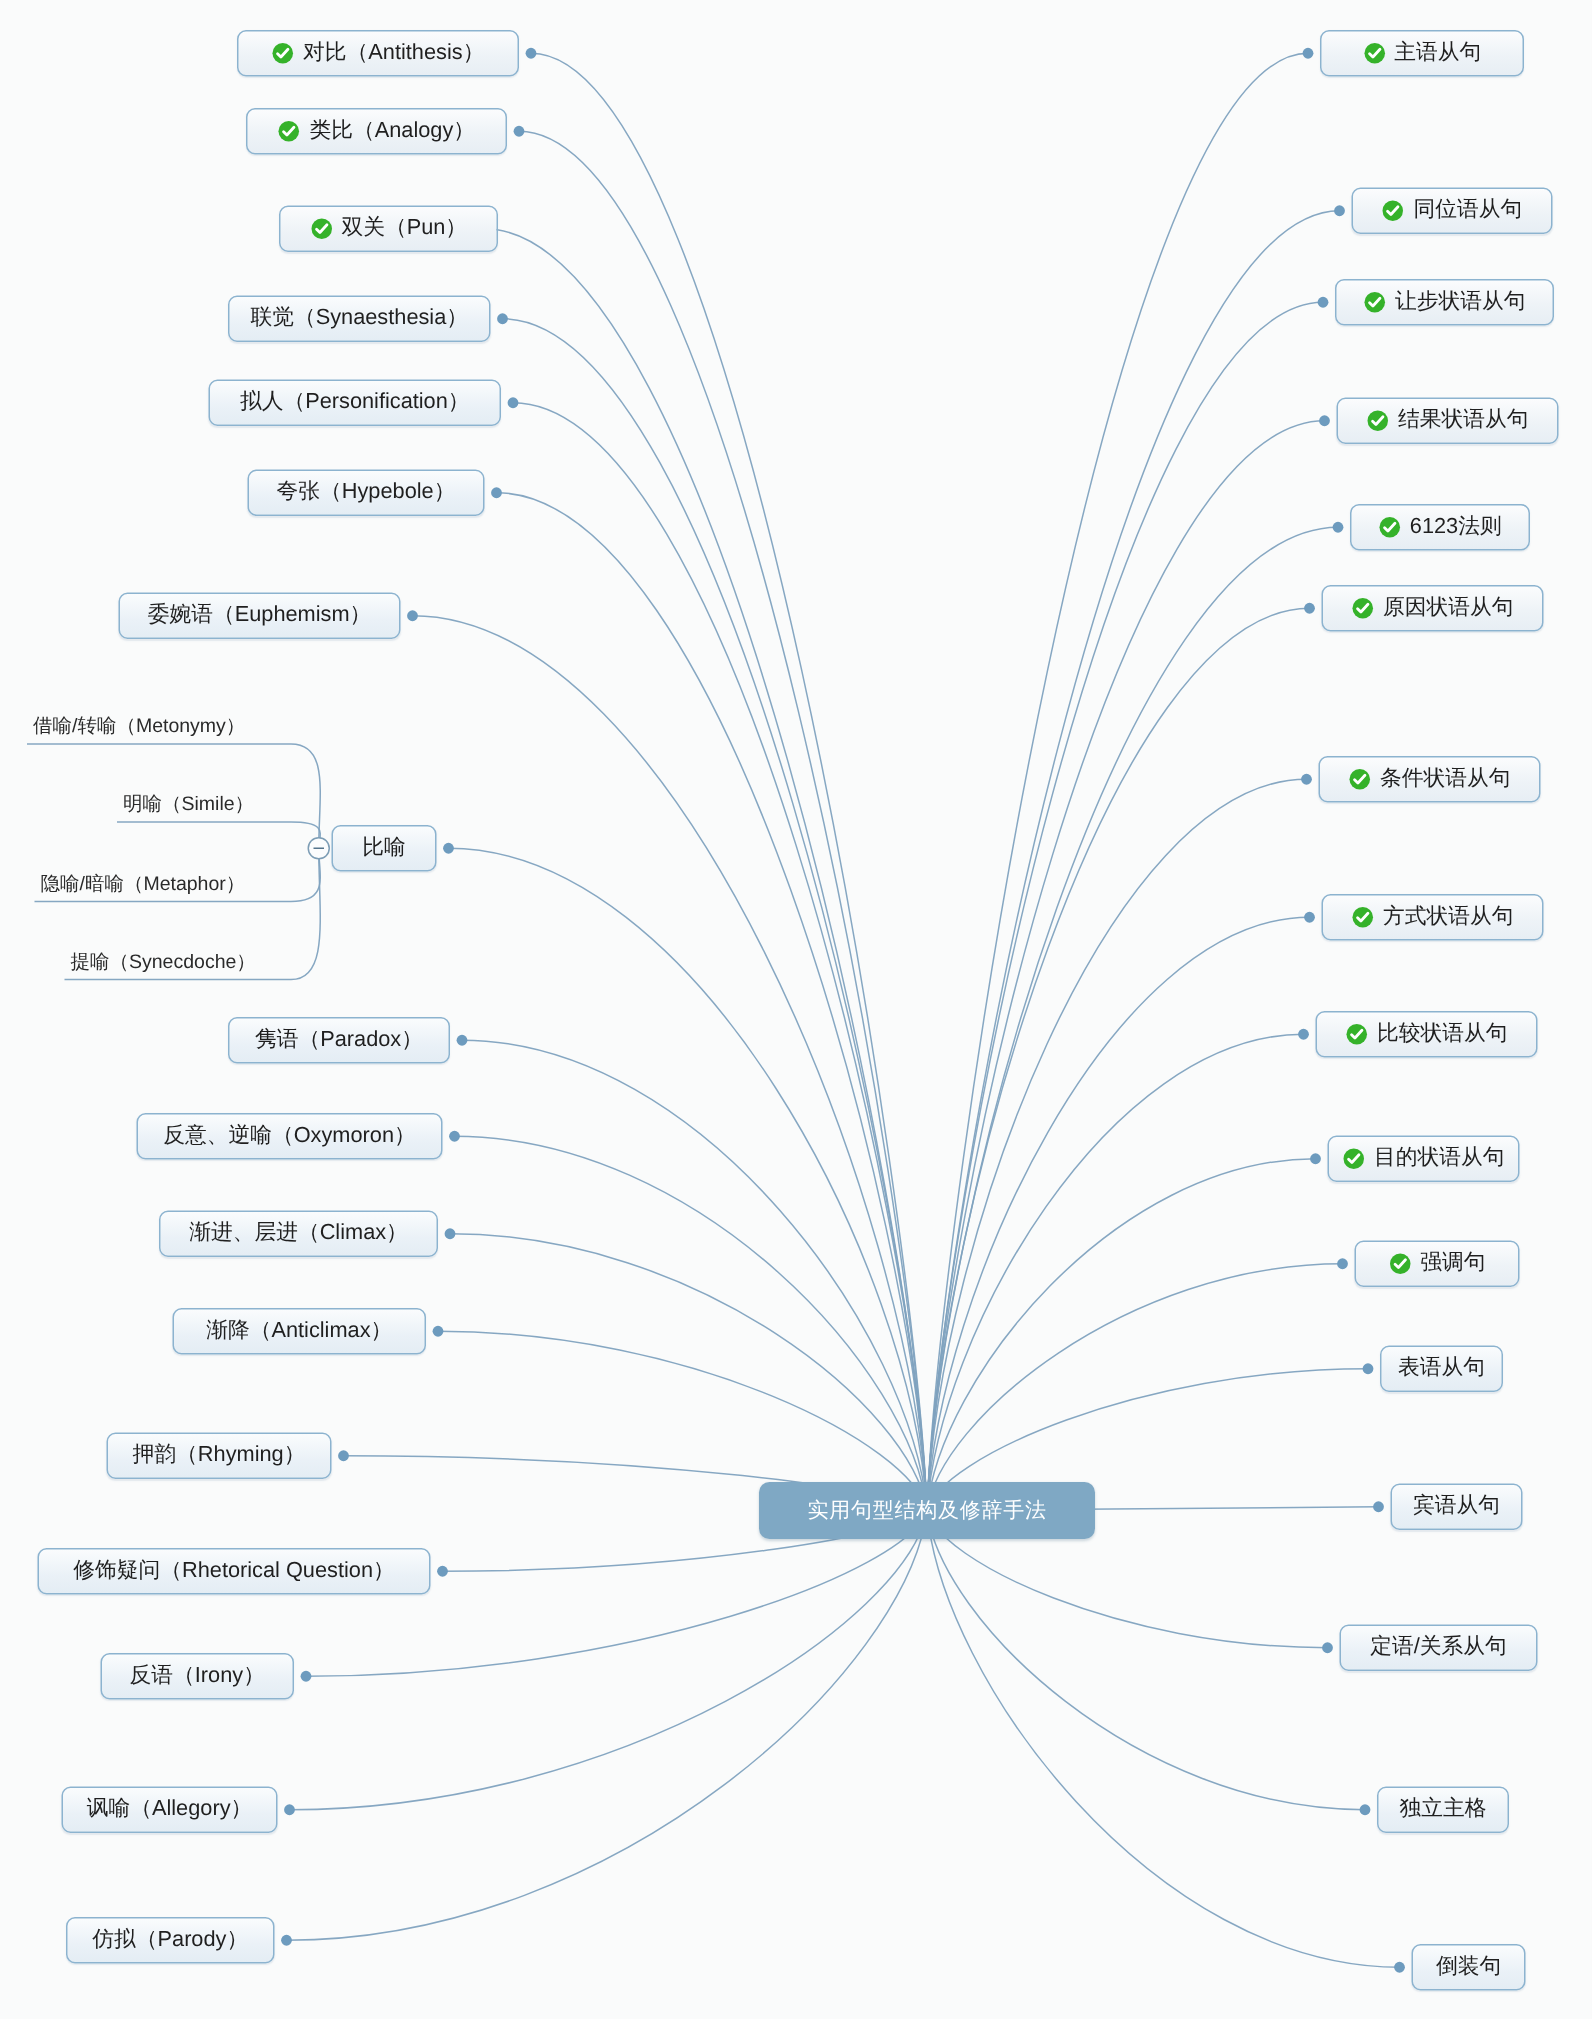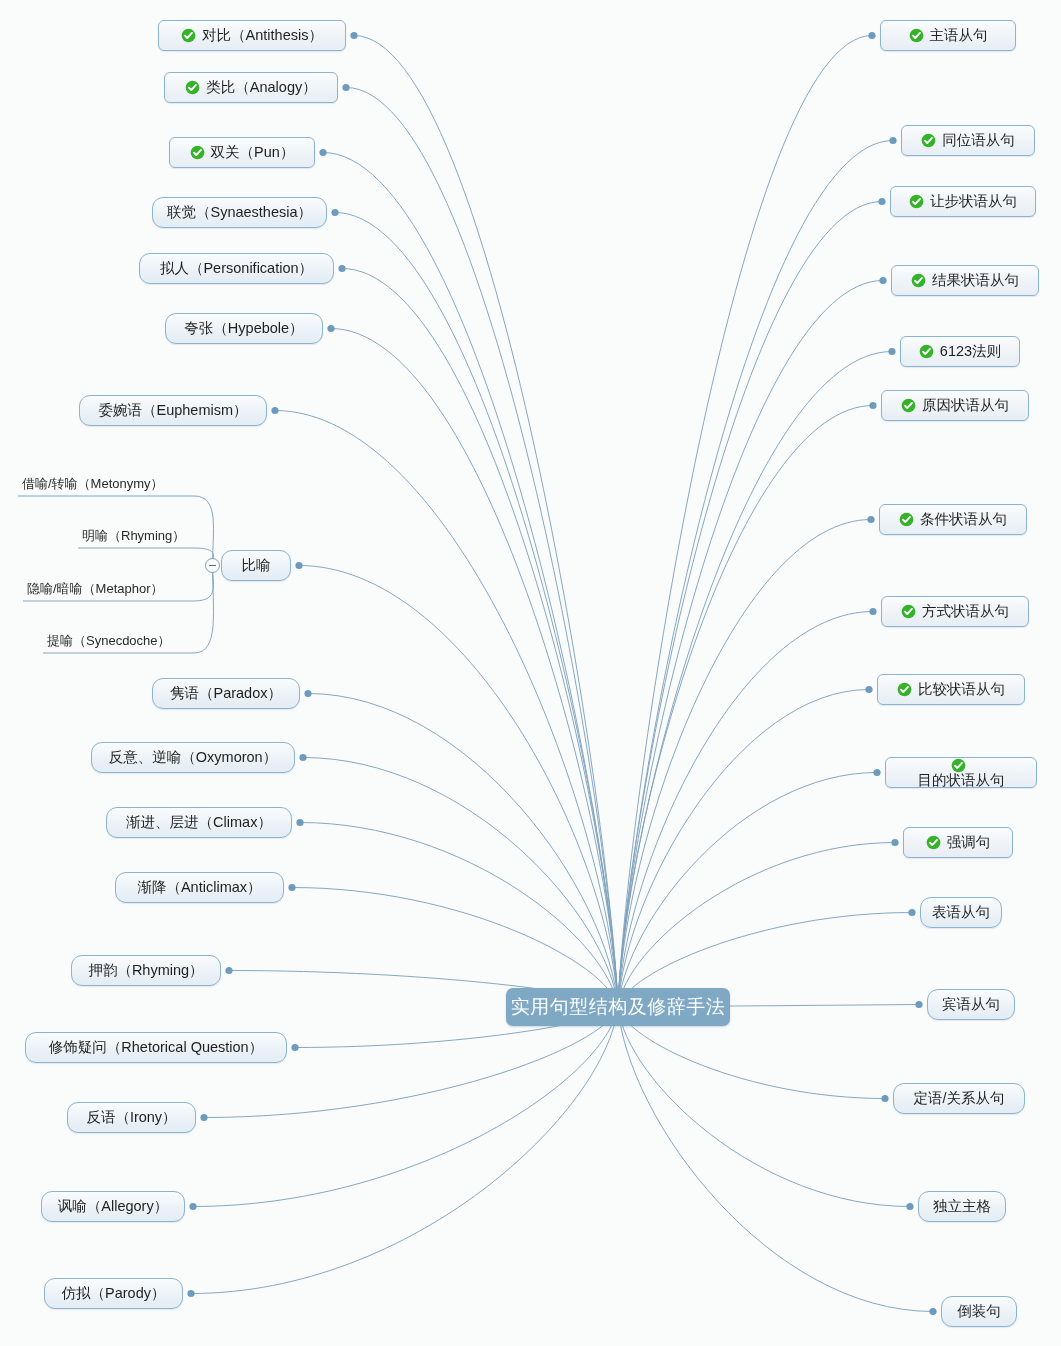--- a/index.html
+++ b/index.html
@@ -37,21 +37,20 @@
     white-space: nowrap;
     display: flex;
     align-items: center;
     justify-content: center;
     padding: 0 11px;
     height: 31px;
     box-shadow: 0 1px 1px rgba(120,150,175,0.18);
   }
   .node.plain {
     background: linear-gradient(to bottom, #fafcfd 0%, #eaf1f7 60%, #e4edf4 100%);
-    border-radius: 11px;
   }
   .node .lbl {
     font-size: 14.5px;
     color: #1f1f1f;
   }
   .node .chk {
     display: inline-block;
     width: 15px;
     height: 15px;
     margin-right: 6px;
@@ -64,21 +63,21 @@
   #center-node {
     position: absolute;
     left: 506px;
     top: 988px;
     width: 224px;
     height: 38px;
     box-sizing: border-box;
     border-radius: 7px;
     background: #7fa8c4;
     color: #ffffff;
-    font-size: 19px;
+    font-size: 14px;
     display: flex;
     align-items: center;
     justify-content: center;
     letter-spacing: 0.5px;
     z-index: 5;
     box-shadow: 0 1px 2px rgba(90,125,150,0.3);
   }
 
   
   .subnode {
@@ -279,21 +278,21 @@
       </div>
       <div class="node" style="left: 164px; top: 72px; width: 174px;">
         <span class="chk">
           <svg width="15" height="15" viewBox="0 0 16 16">
             <circle cx="8" cy="8" r="7.3" fill="#35b22a"></circle>
             <path d="M4.3 8.3 L6.7 10.7 L11.7 5.2" stroke="#ffffff" stroke-width="2" fill="none" stroke-linecap="round" stroke-linejoin="round"></path>
           </svg>
         </span>
         <span class="lbl">类比（Analogy）</span>
       </div>
-      <div class="node" style="left: 169px; top: 137px; width: 146px;">
+      <div class="node" style="left: 186px; top: 137px; width: 146px;">
         <span class="chk">
           <svg width="15" height="15" viewBox="0 0 16 16">
             <circle cx="8" cy="8" r="7.3" fill="#35b22a"></circle>
             <path d="M4.3 8.3 L6.7 10.7 L11.7 5.2" stroke="#ffffff" stroke-width="2" fill="none" stroke-linecap="round" stroke-linejoin="round"></path>
           </svg>
         </span>
         <span class="lbl">双关（Pun）</span>
       </div>
       <div class="node plain" style="left: 152px; top: 197px; width: 175px;">
         <span class="lbl">联觉（Synaesthesia）</span>
@@ -413,21 +412,21 @@
       </div>
       <div class="node" style="left: 877px; top: 674px; width: 148px;">
         <span class="chk">
           <svg width="15" height="15" viewBox="0 0 16 16">
             <circle cx="8" cy="8" r="7.3" fill="#35b22a"></circle>
             <path d="M4.3 8.3 L6.7 10.7 L11.7 5.2" stroke="#ffffff" stroke-width="2" fill="none" stroke-linecap="round" stroke-linejoin="round"></path>
           </svg>
         </span>
         <span class="lbl">比较状语从句</span>
       </div>
-      <div class="node" style="left: 885px; top: 757px; width: 152px; flex-direction: column;">
+      <div class="node" style="left: 885px; top: 757px; width: 128px;">
         <span class="chk">
           <svg width="15" height="15" viewBox="0 0 16 16">
             <circle cx="8" cy="8" r="7.3" fill="#35b22a"></circle>
             <path d="M4.3 8.3 L6.7 10.7 L11.7 5.2" stroke="#ffffff" stroke-width="2" fill="none" stroke-linecap="round" stroke-linejoin="round"></path>
           </svg>
         </span>
         <span class="lbl">目的状语从句</span>
       </div>
       <div class="node" style="left: 903px; top: 827px; width: 110px;">
         <span class="chk">
@@ -449,19 +448,19 @@
       </div>
       <div class="node plain" style="left: 918px; top: 1191px; width: 88px;">
         <span class="lbl">独立主格</span>
       </div>
       <div class="node plain" style="left: 941px; top: 1296px; width: 76px;">
         <span class="lbl">倒装句</span>
       </div>
     </div>
   <div id="sub-layer">
       <div class="subnode" style="left: 22px; top: 475px;"><span>借喻/转喻（Metonymy）</span></div>
-      <div class="subnode" style="left: 82px; top: 527px;"><span>明喻（Rhyming）</span></div>
+      <div class="subnode" style="left: 82px; top: 527px;"><span>明喻（Simile）</span></div>
       <div class="subnode" style="left: 27px; top: 580px;"><span>隐喻/暗喻（Metaphor）</span></div>
       <div class="subnode" style="left: 47px; top: 632px;"><span>提喻（Synecdoche）</span></div>
       <div class="collapse-btn" style="left: 205px; top: 558px;"></div>
     </div>
 
 </div>
 
 </body></html>

